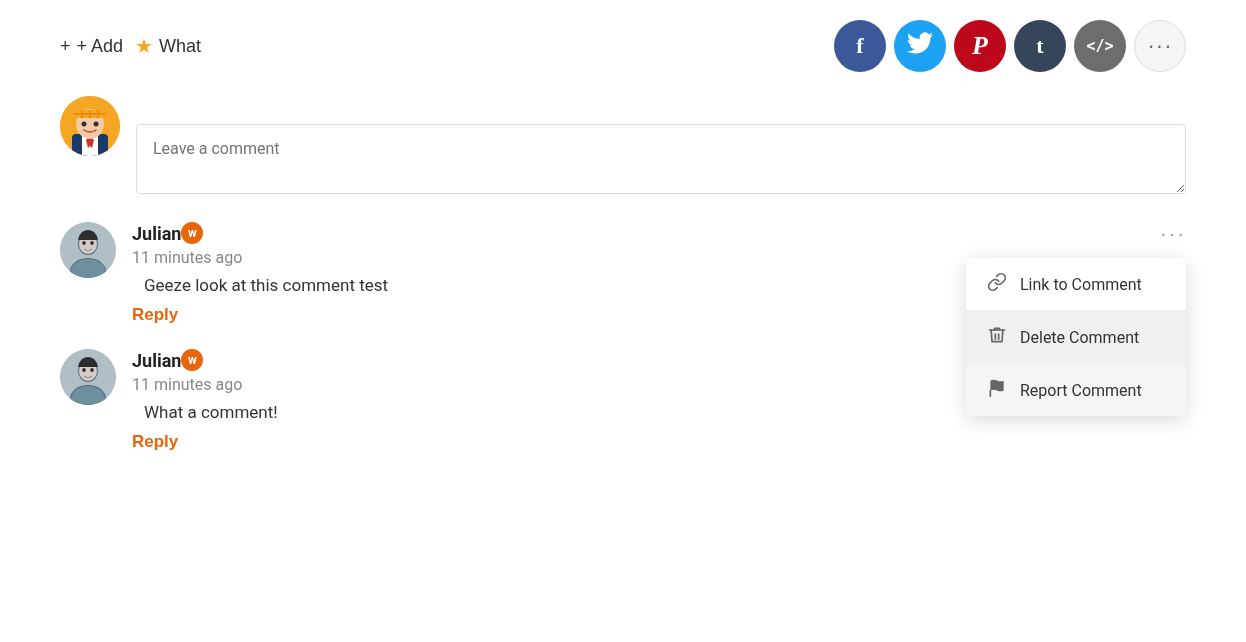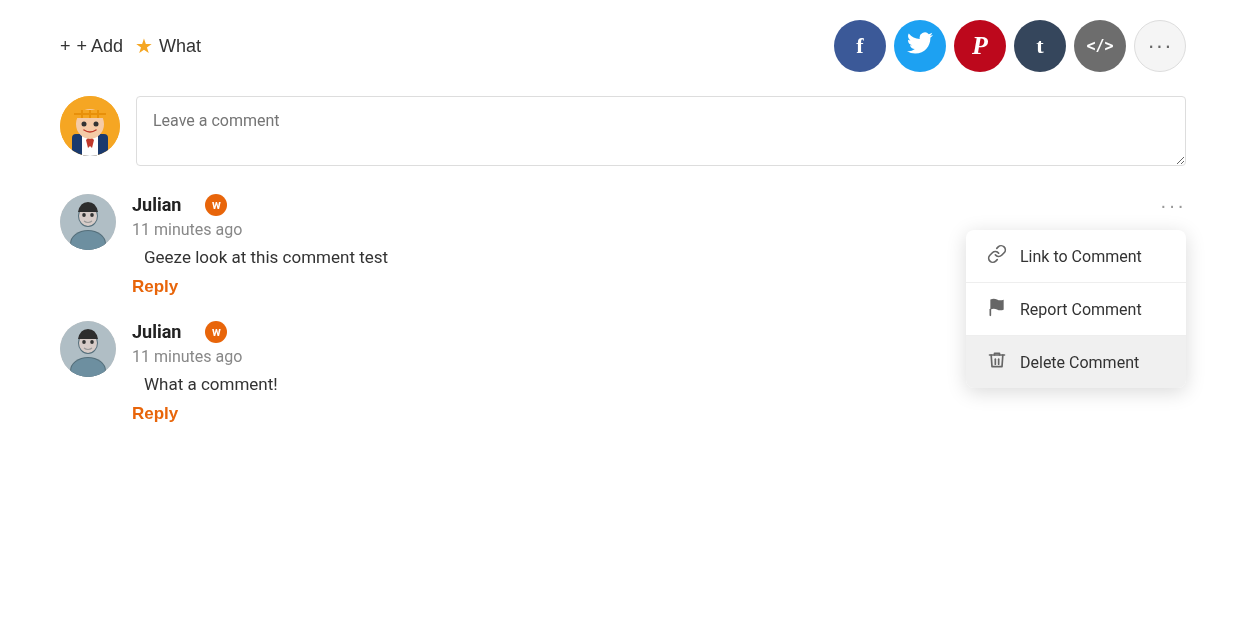--- a/index.html
+++ b/index.html
@@ -105,20 +105,21 @@
       flex: 1;
       border: 1px solid #ddd;
       border-radius: 4px;
       padding: 14px 16px;
       font-size: 16px;
       color: #aaa;
       min-height: 70px;
       resize: vertical;
       outline: none;
       font-family: inherit;
+      margin-top: 28px;
     }
 
     
     .comment-item {
       display: flex;
       gap: 16px;
       margin-bottom: 24px;
       position: relative;
     }
     .comment-avatar {
@@ -131,22 +132,22 @@
       display: flex;
       align-items: center;
       justify-content: center;
     }
     
     .comment-body {
       flex: 1;
     }
     .comment-header {
       display: flex;
-      align-items: flex-start;
-      gap: 24px;
+      align-items: center;
+      gap: 0;
       margin-bottom: 4px;
     }
     .commenter-name {
       font-size: 18px;
       font-weight: 700;
       color: #222;
     }
     .verified-badge {
       width: 22px;
       height: 22px;
@@ -328,41 +329,41 @@
     <div class="dropdown-menu">
 
       <div class="dropdown-item">
         <span class="dropdown-icon">
           <svg width="20" height="20" viewBox="0 0 24 24" fill="none" stroke="#666" stroke-width="2" stroke-linecap="round" stroke-linejoin="round">
             <path d="M10 13a5 5 0 007.54.54l3-3a5 5 0 00-7.07-7.07l-1.72 1.71"></path>
             <path d="M14 11a5 5 0 00-7.54-.54l-3 3a5 5 0 007.07 7.07l1.71-1.71"></path>
           </svg>
         </span>
         <span>Link to Comment</span>
-      </div>
-      <div class="dropdown-item">
-        <span class="dropdown-icon">
-          <svg width="20" height="20" viewBox="0 0 24 24" fill="#666" stroke="none">
-            <path d="M4 15s1-1 4-1 5 2 8 2 4-1 4-1V3s-1 1-4 1-5-2-8-2-4 1-4 1z"></path>
-            <line x1="4" y1="22" x2="4" y2="15" stroke="#666" stroke-width="2" stroke-linecap="round"></line>
-          </svg>
-        </span>
-        <span>Report Comment</span>
       </div>
       <div class="dropdown-item" style="background:#f0f0f0;">
         <span class="dropdown-icon">
           <svg width="20" height="20" viewBox="0 0 24 24" fill="none" stroke="#666" stroke-width="2" stroke-linecap="round" stroke-linejoin="round">
             <polyline points="3 6 5 6 21 6"></polyline>
             <path d="M19 6l-1 14H6L5 6"></path>
             <path d="M10 11v6"></path>
             <path d="M14 11v6"></path>
             <path d="M9 6V4h6v2"></path>
           </svg>
         </span>
         <span>Delete Comment</span>
+      </div>
+      <div class="dropdown-item">
+        <span class="dropdown-icon">
+          <svg width="20" height="20" viewBox="0 0 24 24" fill="#666" stroke="none">
+            <path d="M4 15s1-1 4-1 5 2 8 2 4-1 4-1V3s-1 1-4 1-5-2-8-2-4 1-4 1z"></path>
+            <line x1="4" y1="22" x2="4" y2="15" stroke="#666" stroke-width="2" stroke-linecap="round"></line>
+          </svg>
+        </span>
+        <span>Report Comment</span>
       </div>
     </div>
   </div>
 
   <div class="comment-item" style="position:relative;">
     <div class="comment-avatar">
       <svg width="56" height="56" viewBox="0 0 56 56">
         <circle cx="28" cy="28" r="28" fill="#b0bec5"></circle>
         <ellipse cx="28" cy="22" rx="10" ry="11" fill="#546e7a"></ellipse>
         <ellipse cx="28" cy="50" rx="18" ry="14" fill="#546e7a"></ellipse>

